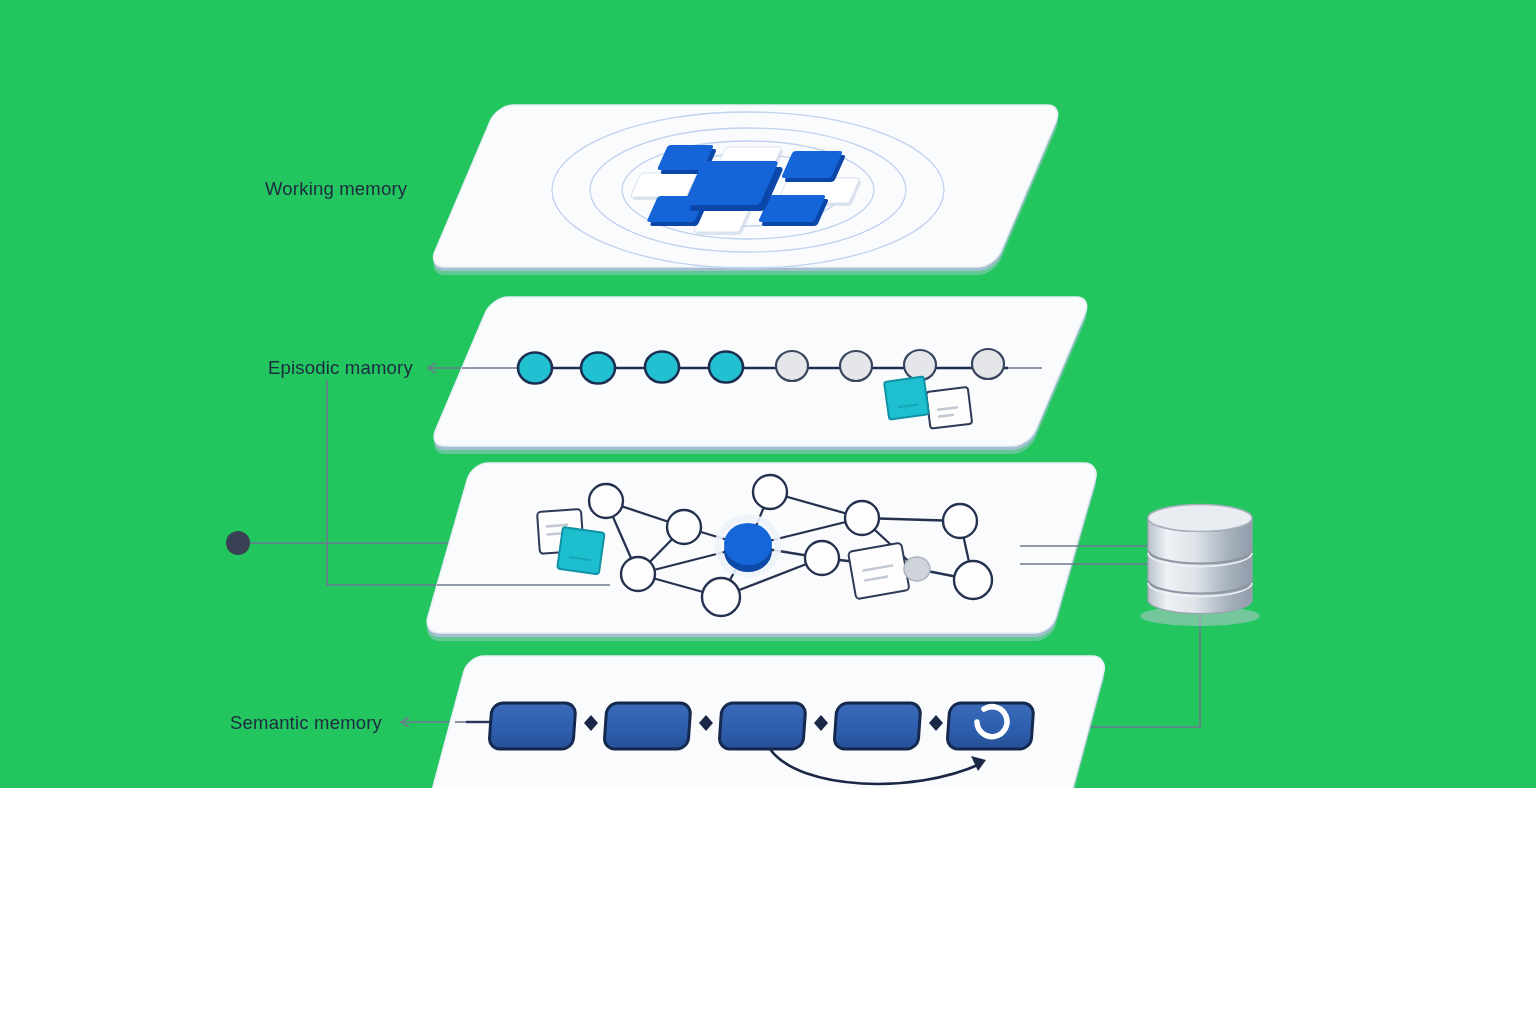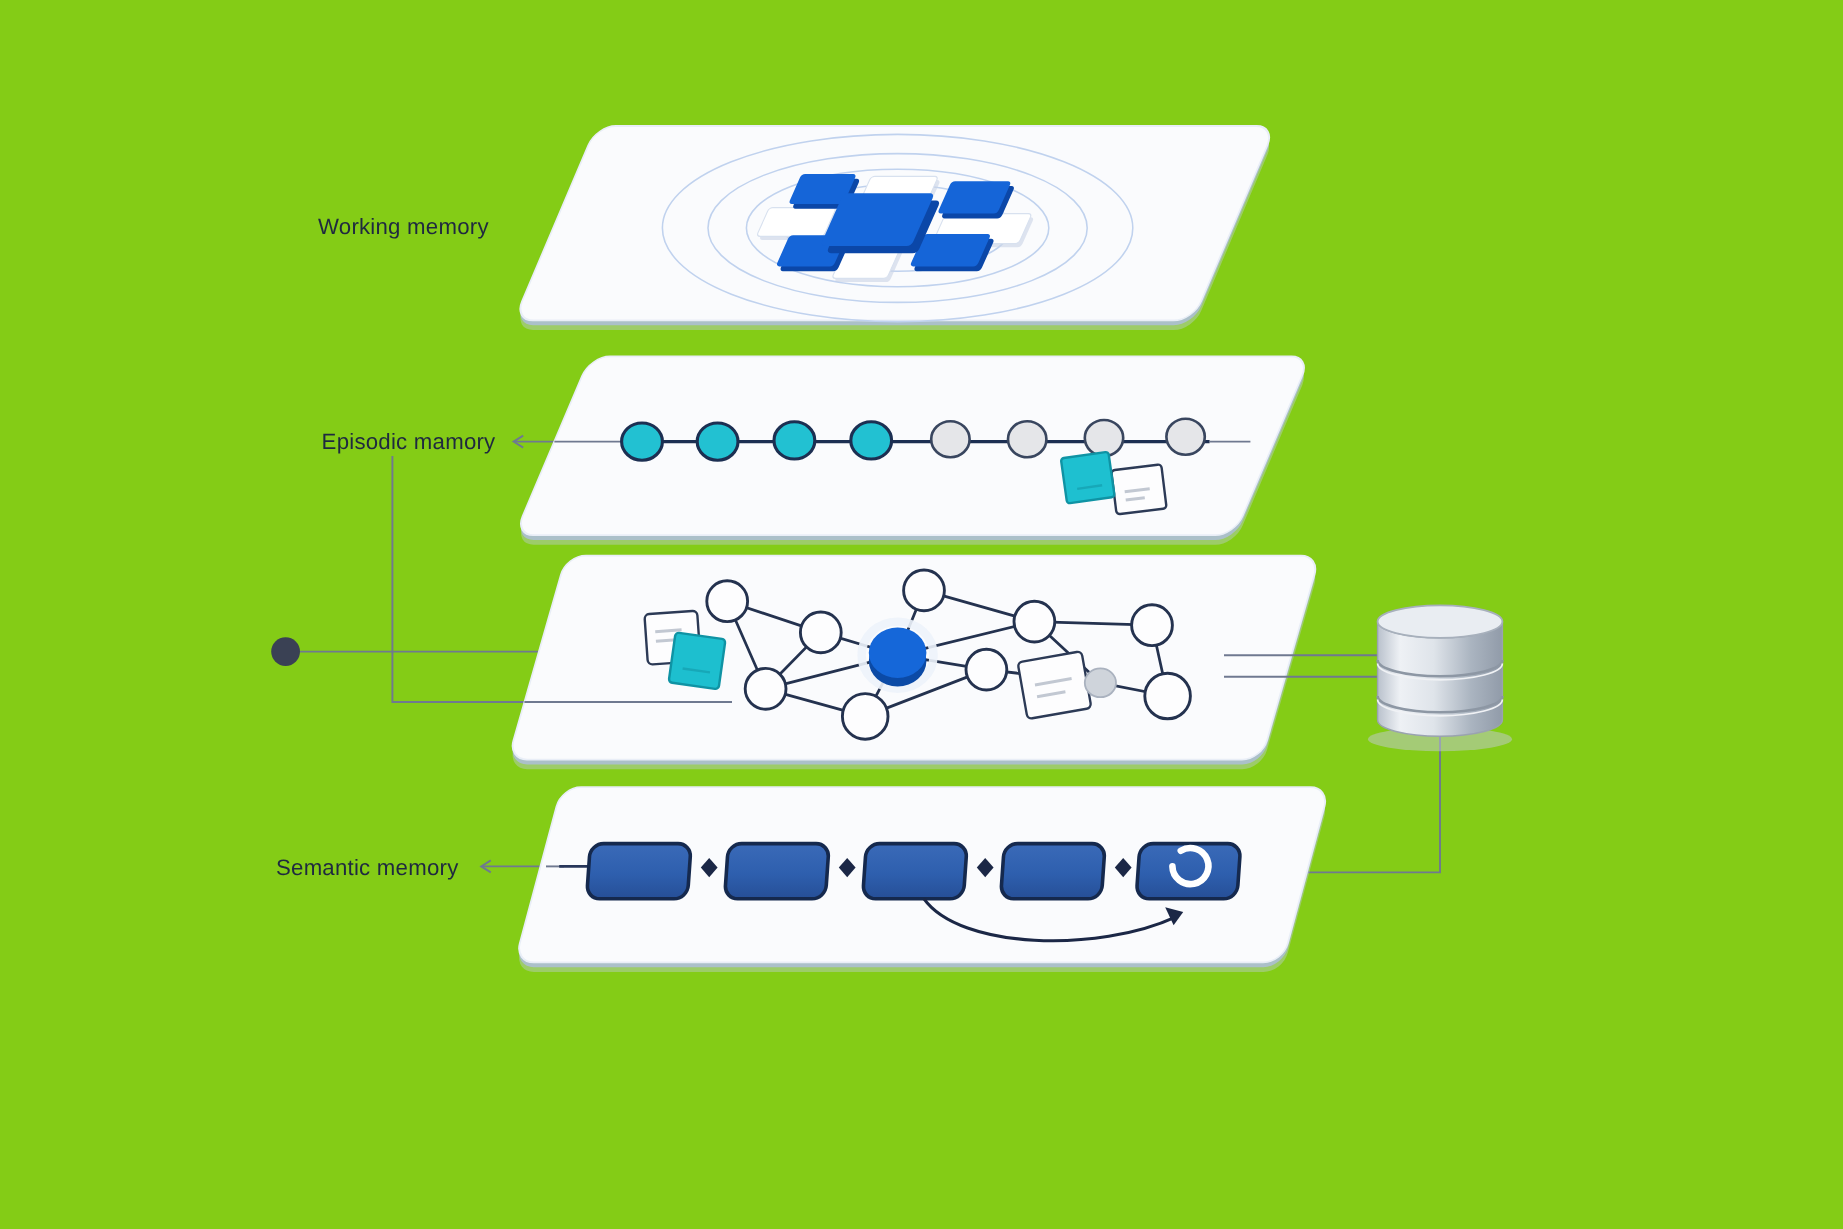--- a/index.html
+++ b/index.html
@@ -1,16 +1,16 @@
 <!DOCTYPE html>
 <html><head>
 <meta charset="utf-8">
 <style>
   html,body{margin:0;padding:0;background:#ffffff;}
-  .stage{position:relative;width:1536px;height:1024px;background:#84cc16;overflow:hidden;
+  .stage{position:relative;width:1536px;height:788px;background:#22c55e;overflow:hidden;
          font-family:"Liberation Sans",sans-serif;}
   svg{display:block;}
   .lbl{font-size:18.5px;fill:#1f2940;letter-spacing:.2px;font-family:"Liberation Sans",sans-serif;}
   .card{fill:#fafbfd;stroke:#e9eef7;stroke-width:1.5;}
   .cardShadow1{fill:#aebdda;opacity:.85;}
   .cardShadow2{fill:#c2cee6;opacity:.4;}
   .ring{fill:none;stroke:#c0d2ee;stroke-width:1.3;}
   .conn{stroke:#6f7990;stroke-width:1.6;fill:none;}
   .connNavy{stroke:#27365a;stroke-width:2.4;fill:none;}
   .edge{stroke:#24324f;stroke-width:2.3;fill:none;}

